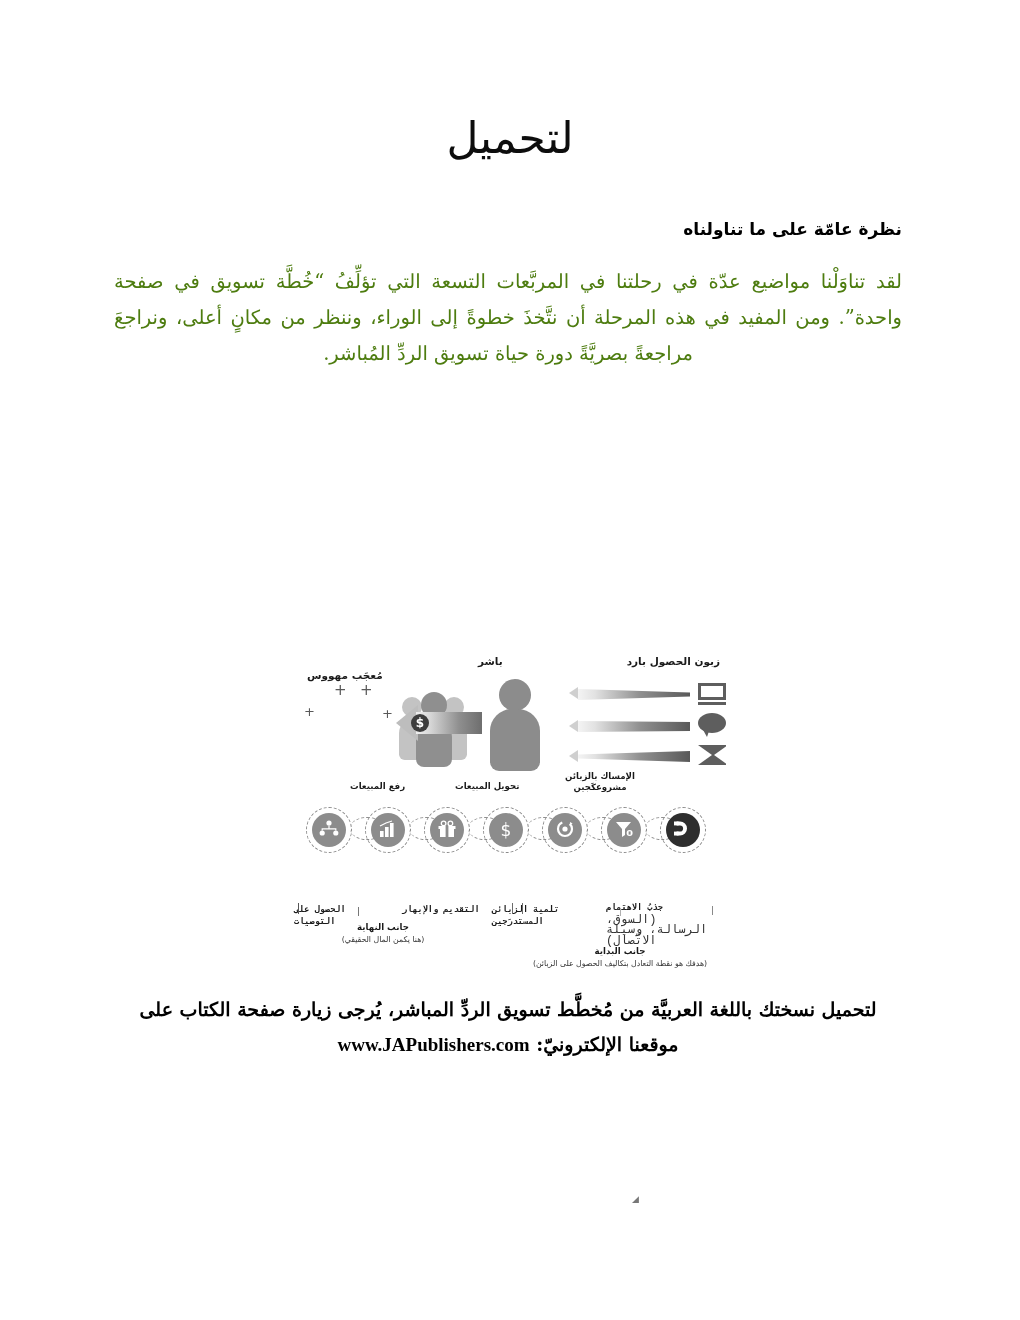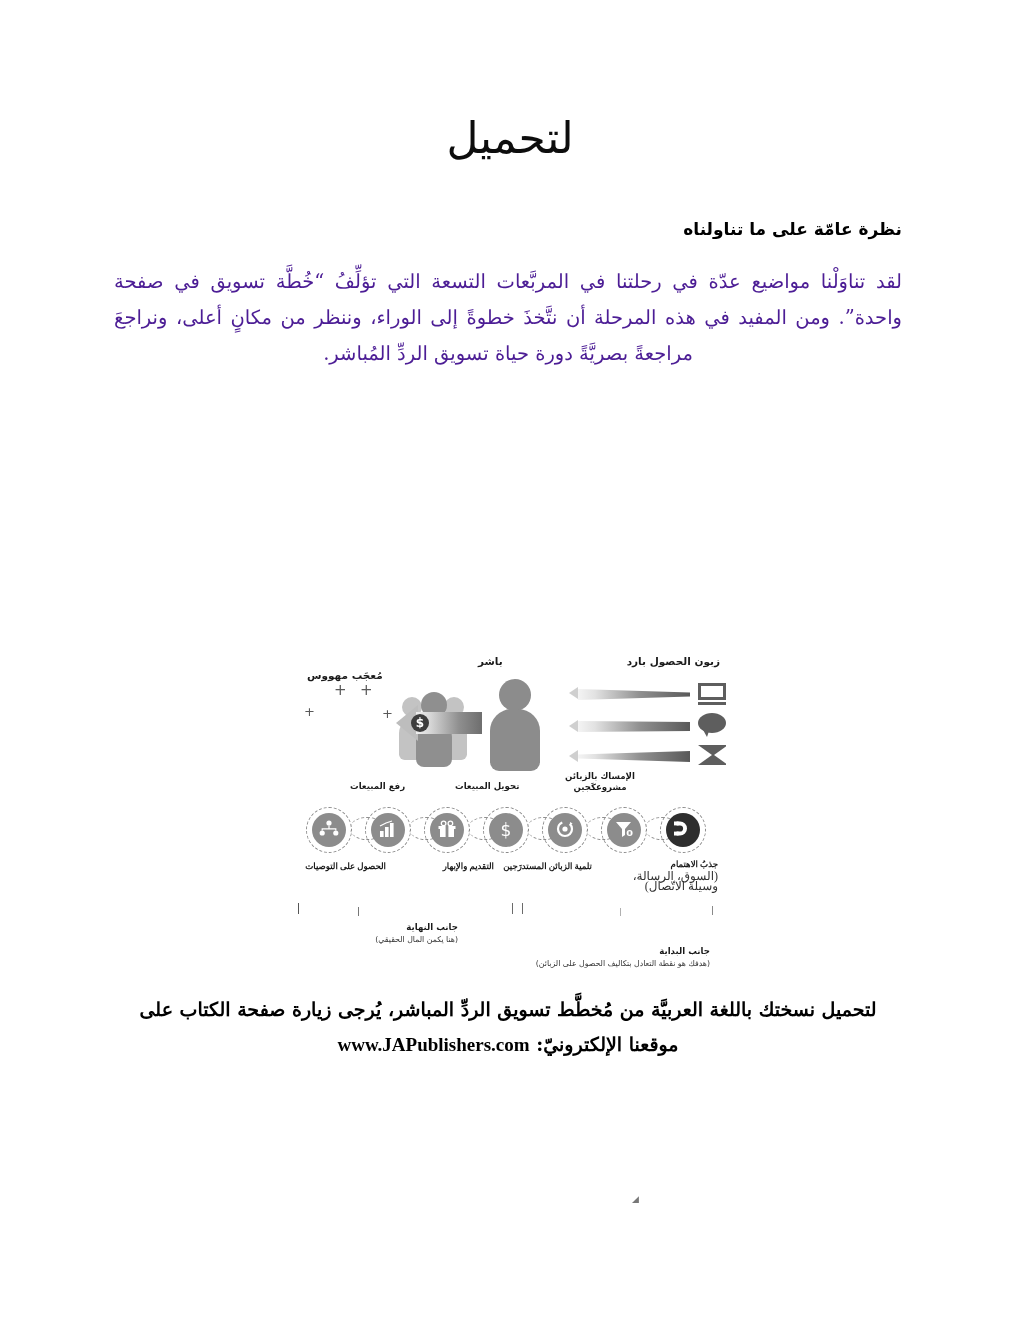--- a/index.html
+++ b/index.html
@@ -56,21 +56,21 @@
   .para {
     position: absolute;
     right: 118px;
     width: 788px;
     text-align: justify;
     text-align-last: center;
     direction: rtl;
     font-family: "DejaVu Serif", "Liberation Serif", serif;
     font-size: 19.5px;
     line-height: 36px;
-    color: #4c1d95;
+    color: #4d7c0f;
   }
   .para-intro { top: 264px; }
   .para-final { top: 1094px; text-align-last: center; }
 
   .para-bold {
     position: absolute;
     right: 118px;
     width: 788px;
     top: 992px;
     direction: rtl;
@@ -393,27 +393,28 @@
   
   .stage-bot-labels {
     position: absolute;
     top: 212px;
     left: 0;
     width: 450px;
     height: 52px;
   }
   .sbl {
     position: absolute;
-    font-family: Liberation Serif, serif;
+    font-family: Liberation Mono, monospace;
     font-size: 8.6px;
     font-weight: 700;
     color: #1a1a1a;
-    text-align: right;
+    text-align: left;
     direction: rtl;
     line-height: 11.5px;
+    margin-top: 44px;
   }
   .sbl .sub {
     display: block;
     font-weight: 400;
     font-size: 12px;
     color: #333333;
     line-height: 10.5px;
   }
   .sbl-1 { left: 14px;  top: 4px; width: 92px; }
   .sbl-2 { left: 122px; top: 4px; width: 92px; }
@@ -445,21 +446,21 @@
   
   .side-labels {
     position: absolute;
     top: 272px;
     left: 0;
     width: 450px;
     height: 56px;
   }
   .side {
     position: absolute;
-    text-align: right;
+    text-align: center;
     direction: rtl;
     font-family: "DejaVu Sans", sans-serif;
     line-height: 12px;
   }
   .side .ttl {
     display: block;
     font-size: 8.6px;
     font-weight: 700;
     color: #1a1a1a;
   }

